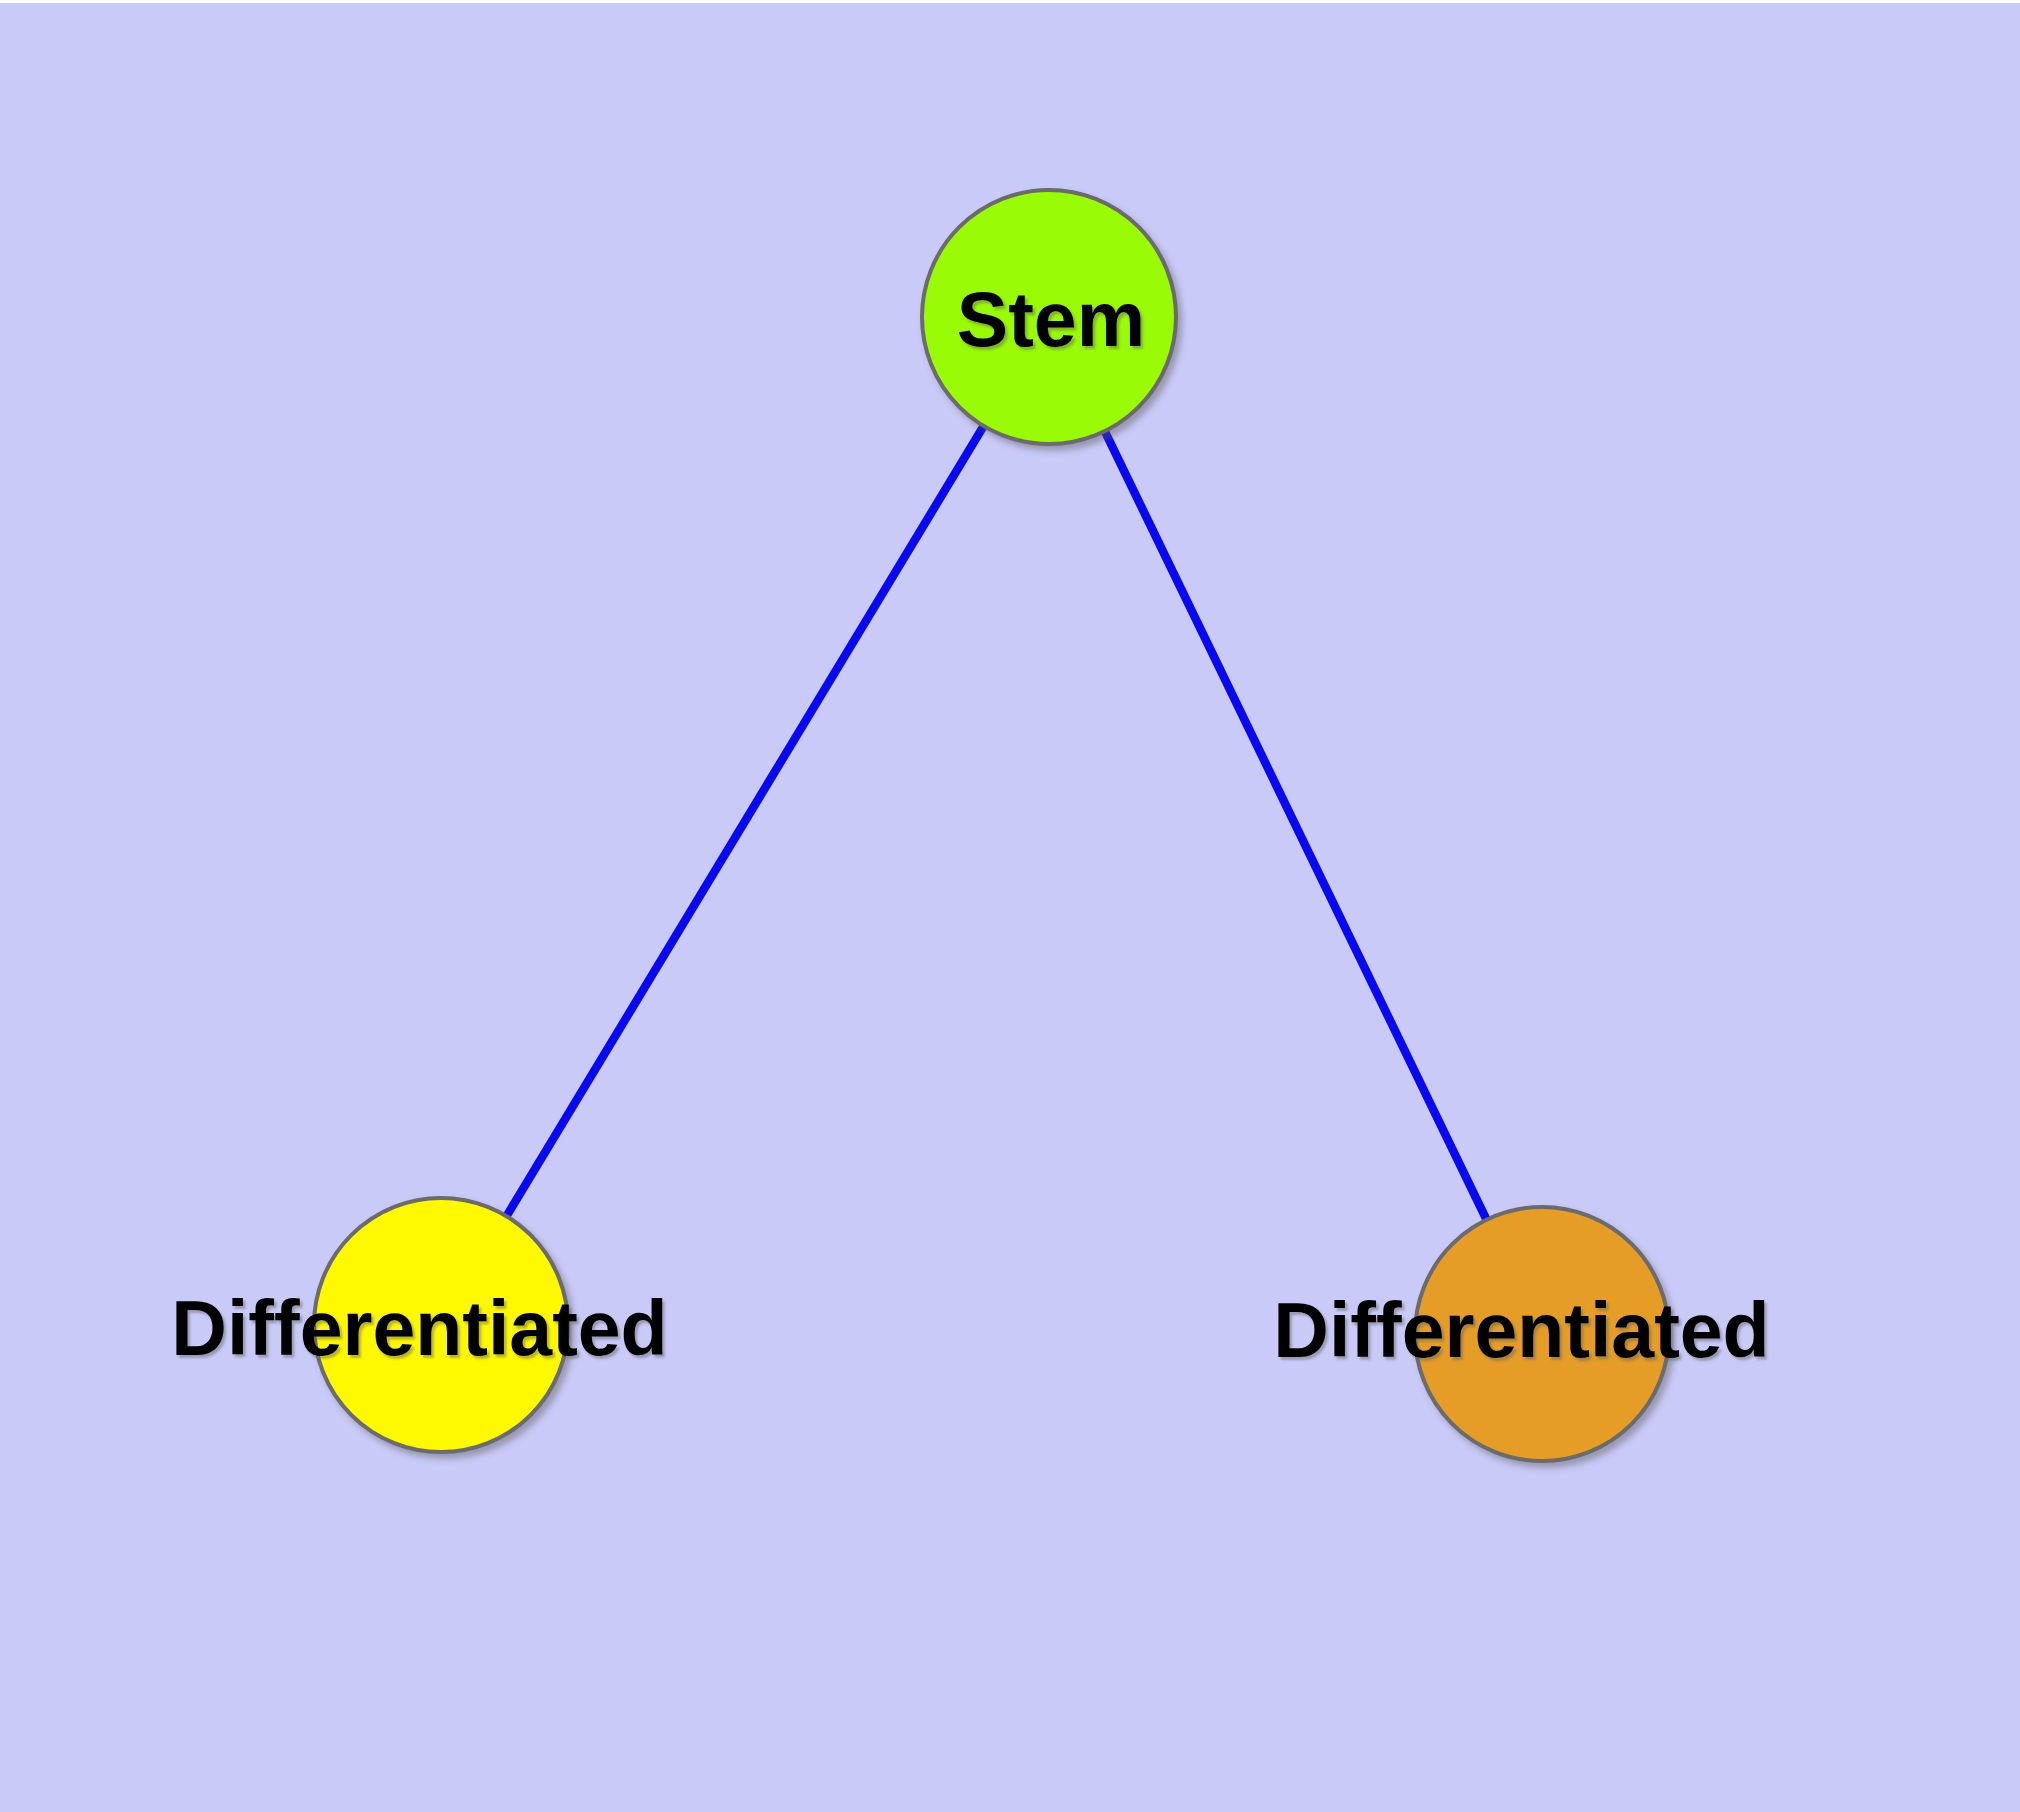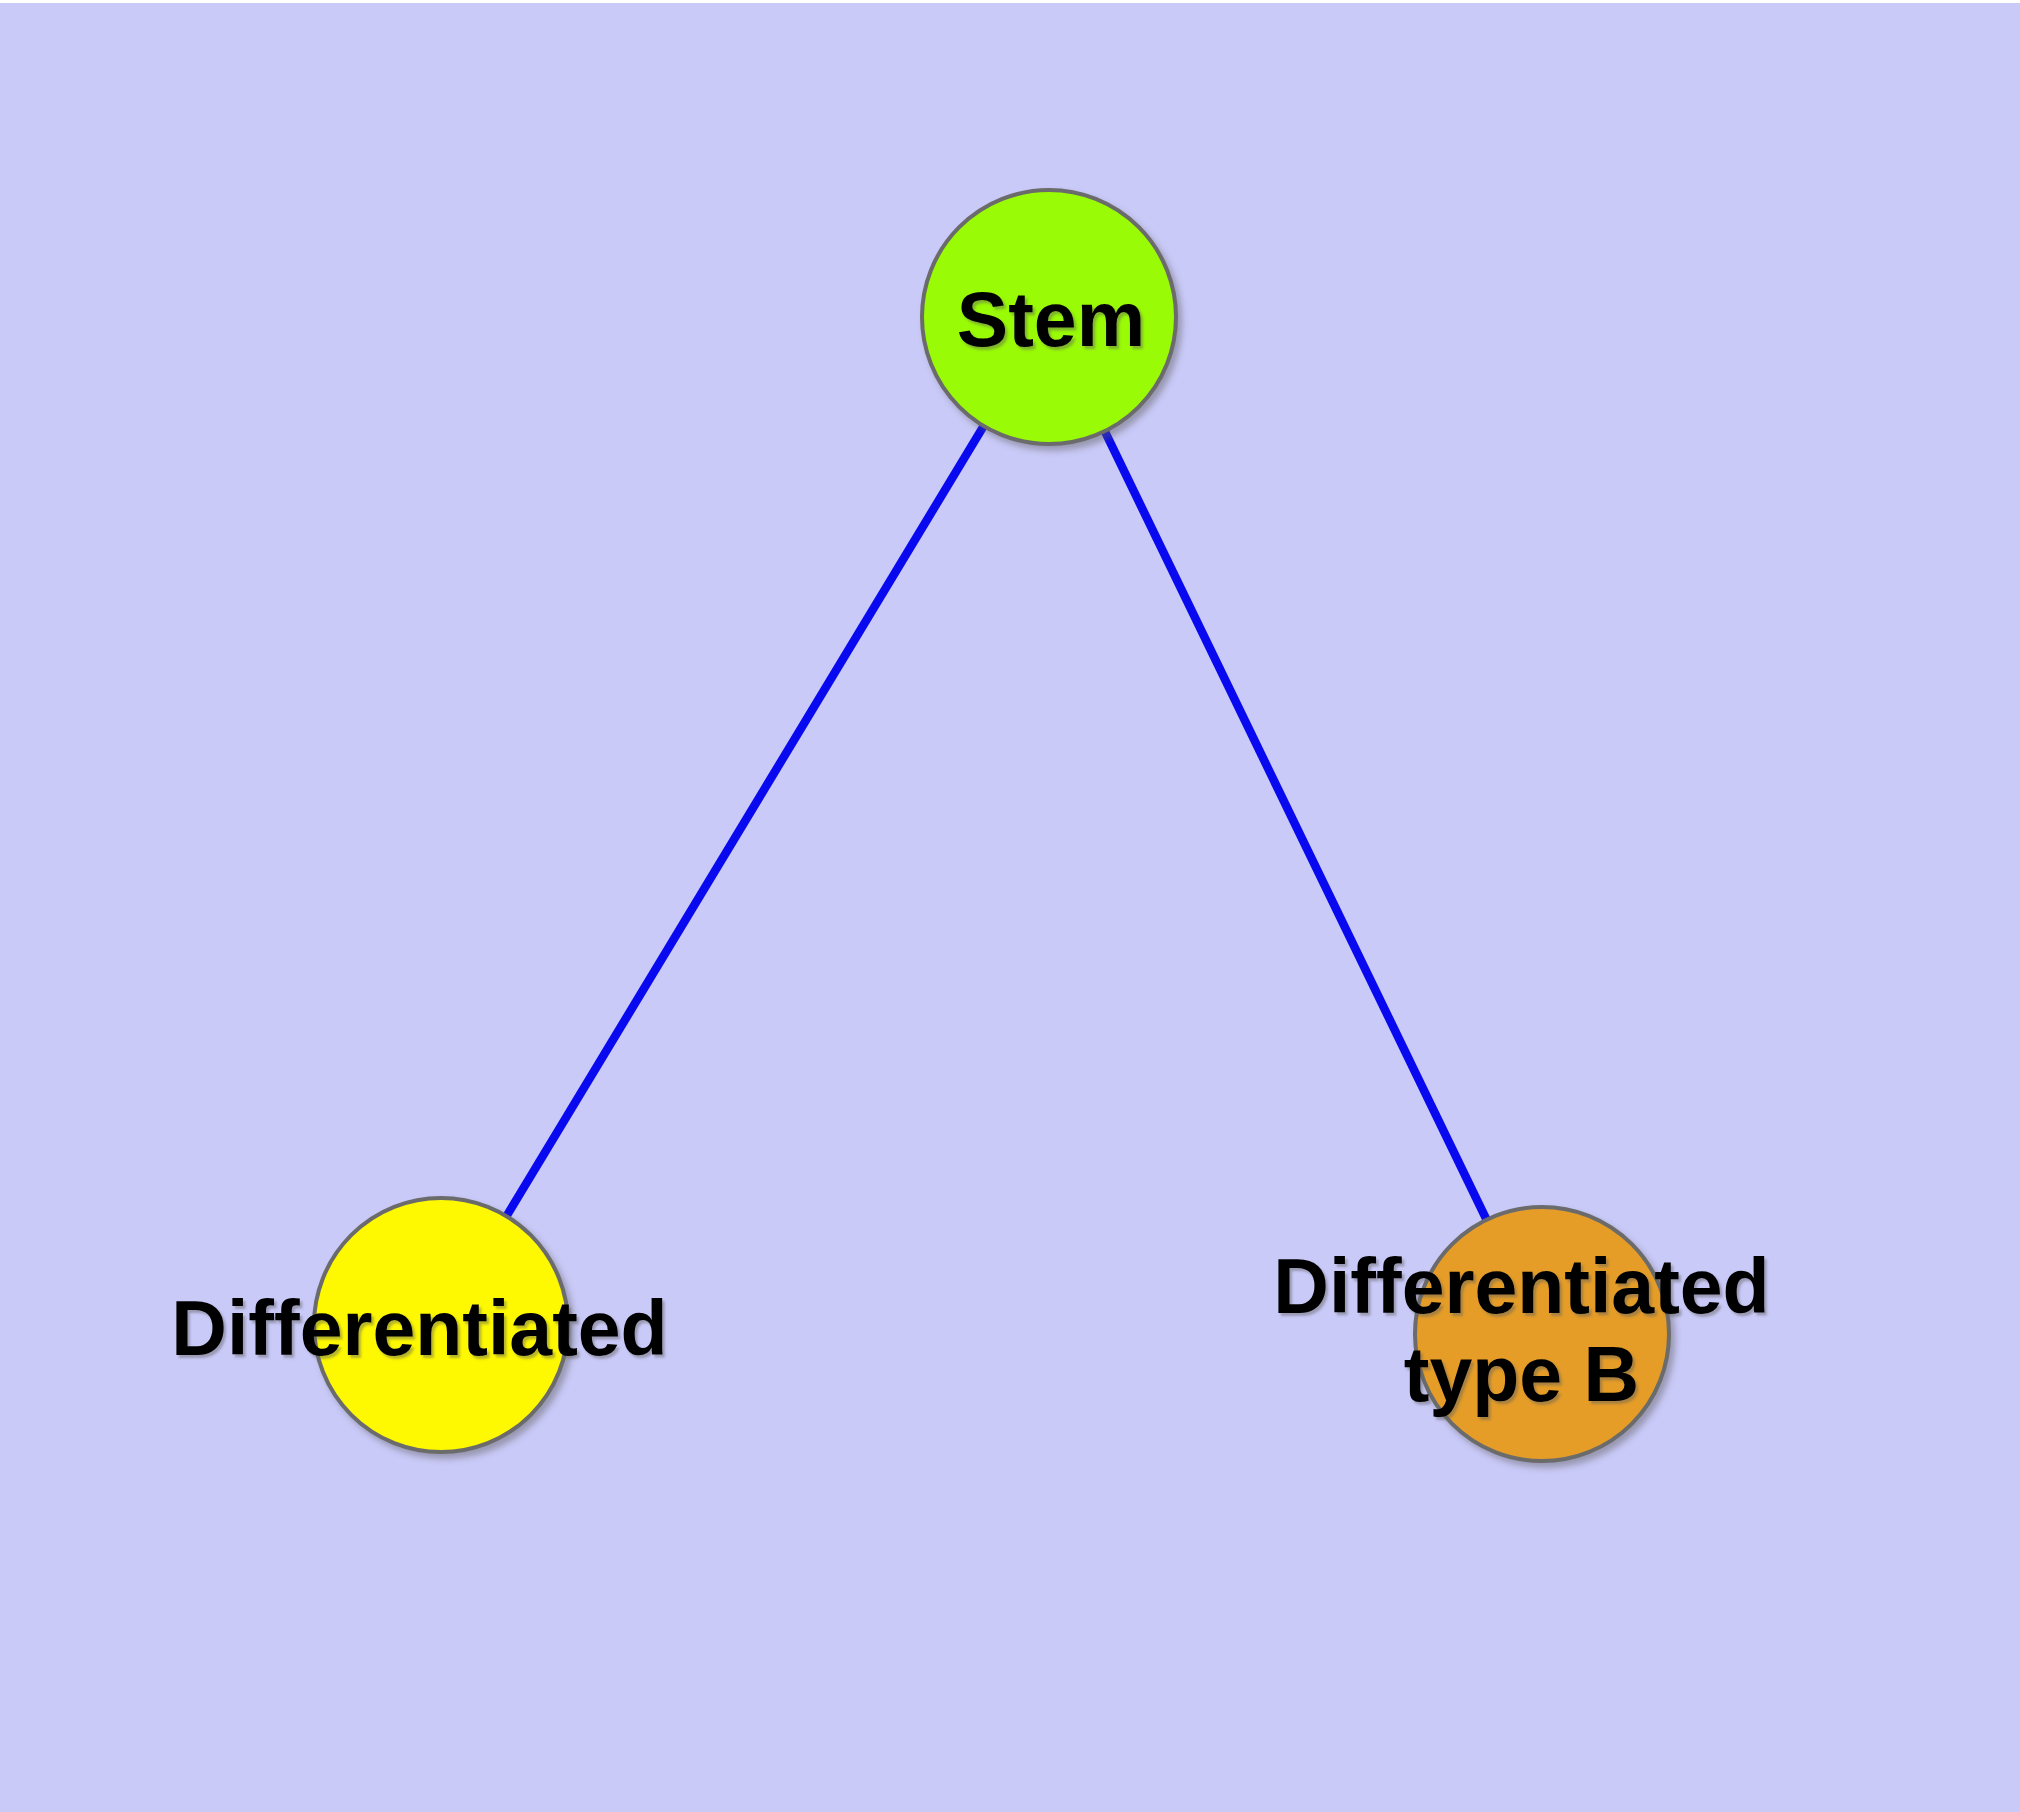--- a/index.html
+++ b/index.html
@@ -93,19 +93,18 @@
     <div class="node-label label-stem">
       <span>Stem</span>
     </div>
 
     <div class="node-label label-diff-a">
       <span>Differentiated</span>
     </div>
 
     <div class="node-label label-diff-b">
       <span>Differentiated</span>
-      <span>type B</span>
     </div>
 
     <div class="top-strip"></div>
   </div>
 </div>
 
 
 </body></html>

